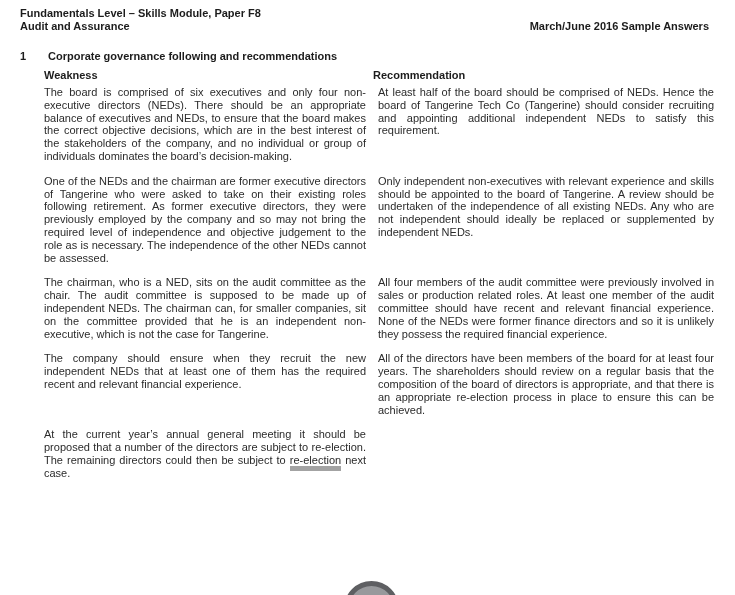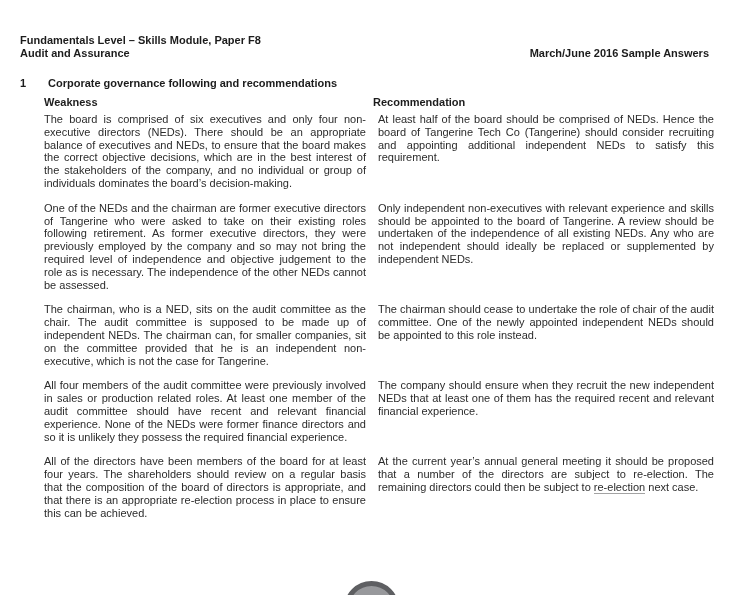--- a/index.html
+++ b/index.html
@@ -5,21 +5,21 @@
   * { margin: 0; padding: 0; box-sizing: border-box; }
   html, body {
     width: 735px; height: 595px;
     background: #ffffff;
     overflow: hidden;
     font-family: "Liberation Sans", sans-serif;
     color: #2b2b2b;
     position: relative;
   }
   .page {
-    padding: 34px 26px 0 20px;
+    padding: 7px 26px 0 20px;
     width: 735px; height: 487px;
     position: relative;
   }
   
   .doc-header {
     display: flex;
     justify-content: space-between;
     align-items: flex-end;
   }
   .doc-header .left div,
@@ -69,21 +69,21 @@
     row-gap: 13px;
     gap: 12px;
   }
   .cell p {
     font-size: 11px;
     line-height: 12.8px;
     text-align: justify;
     color: #2b2b2b;
   }
   .cell p + p { margin-top: 11px; }
-  .u-word { border-bottom: 1px solid #a3a3a3; }
+  .u-word { border-bottom: 5px solid #a3a3a3; }
   
   .overlay-bubble {
     position: absolute;
     left: 344px;
     top: 581px;
     width: 55px;
     height: 55px;
     border-radius: 50%;
     background: #98999c;
     border: 5px solid #5e5f62;
@@ -133,23 +133,20 @@
     <div class="cell">
       <p>One of the NEDs and the chairman are former executive directors of Tangerine who were asked to take on their existing roles following retirement. As former executive directors, they were previously employed by the company and so may not bring the required level of independence and objective judgement to the role as is necessary. The independence of the other NEDs cannot be assessed.</p>
     </div>
     <div class="cell">
       <p>Only independent non-executives with relevant experience and skills should be appointed to the board of Tangerine. A review should be undertaken of the independence of all existing NEDs. Any who are not independent should ideally be replaced or supplemented by independent NEDs.</p>
     </div>
 
     <div class="cell">
       <p>The chairman, who is a NED, sits on the audit committee as the chair. The audit committee is supposed to be made up of independent NEDs. The chairman can, for smaller companies, sit on the committee provided that he is an independent non-executive, which is not the case for Tangerine.</p>
     </div>
-    <div class="cell">
-      <p>The chairman should cease to undertake the role of chair of the audit committee. One of the newly appointed independent NEDs should be appointed to this role instead.</p>
-    </div>
 
     <div class="cell">
       <p>All four members of the audit committee were previously involved in sales or production related roles. At least one member of the audit committee should have recent and relevant financial experience. None of the NEDs were former finance directors and so it is unlikely they possess the required financial experience.</p>
     </div>
     <div class="cell">
       <p>The company should ensure when they recruit the new independent NEDs that at least one of them has the required recent and relevant financial experience.</p>
     </div>
 
     <div class="cell">
       <p>All of the directors have been members of the board for at least four years. The shareholders should review on a regular basis that the composition of the board of directors is appropriate, and that there is an appropriate re-election process in place to ensure this can be achieved.</p>

